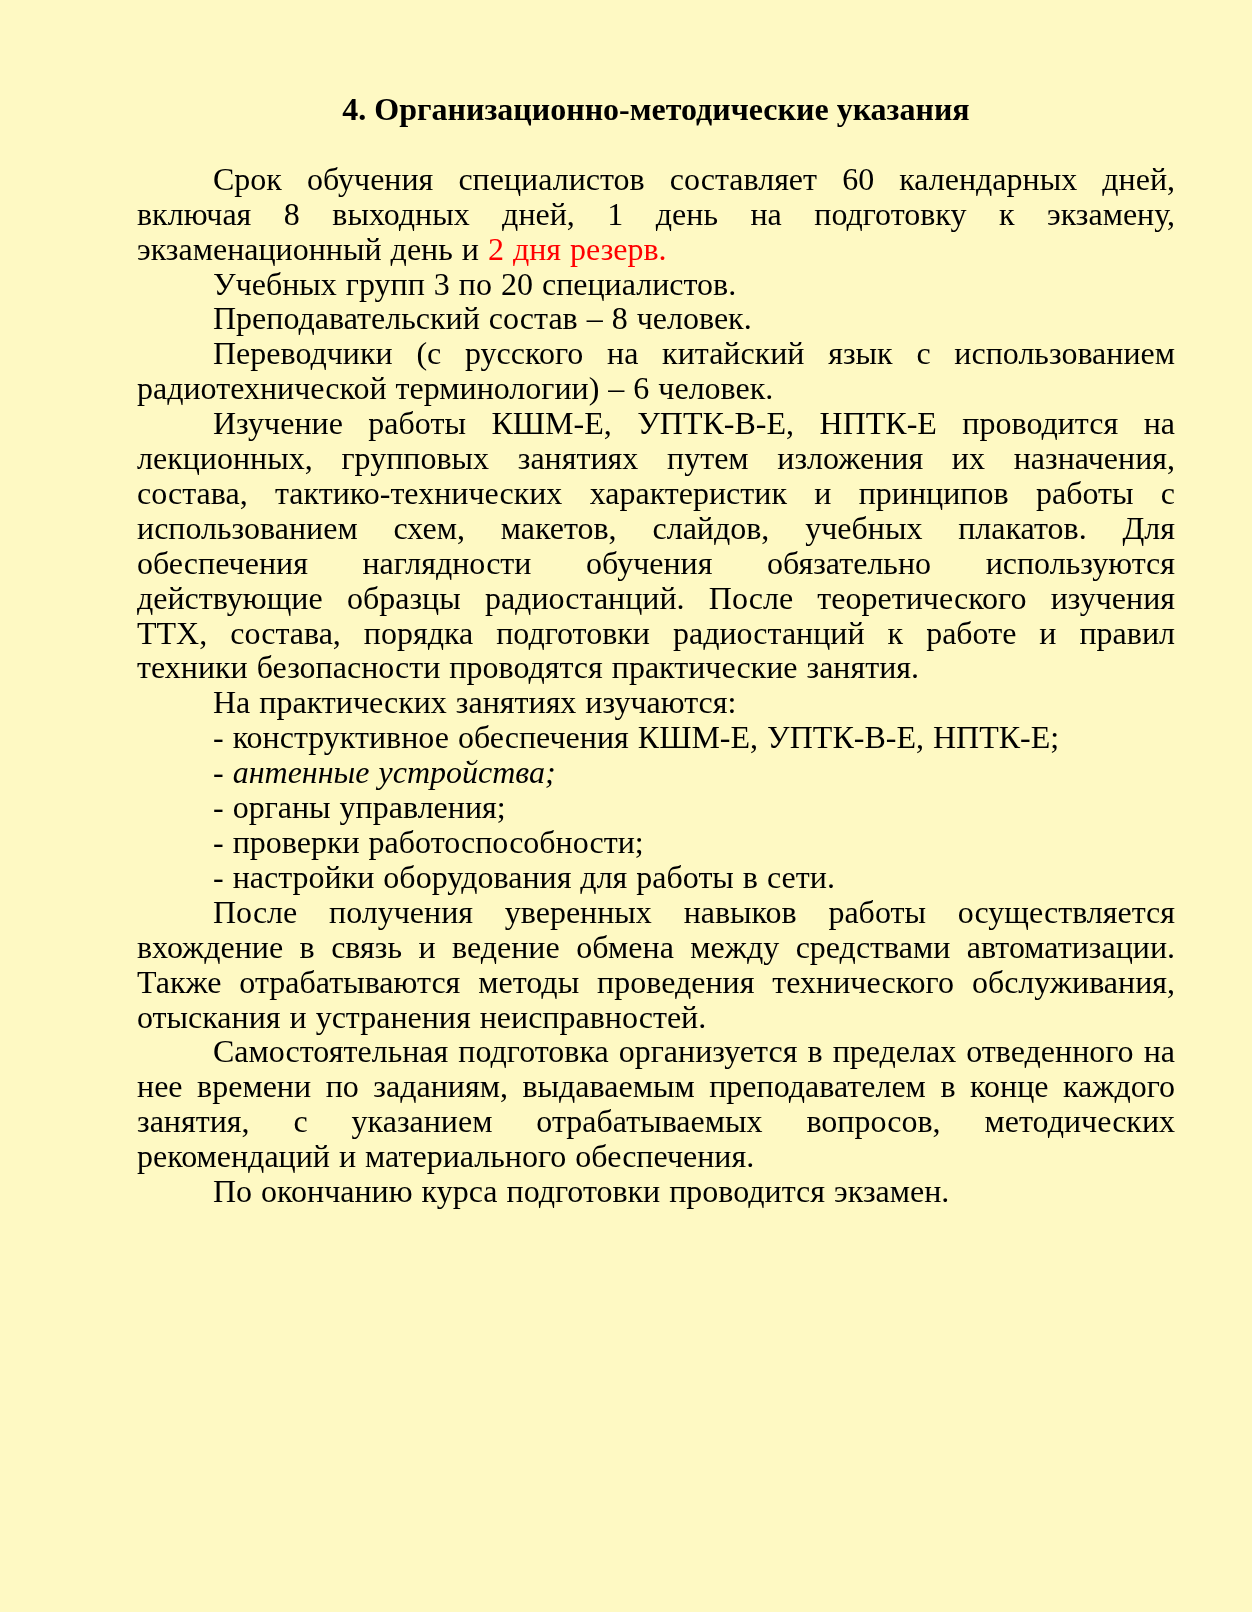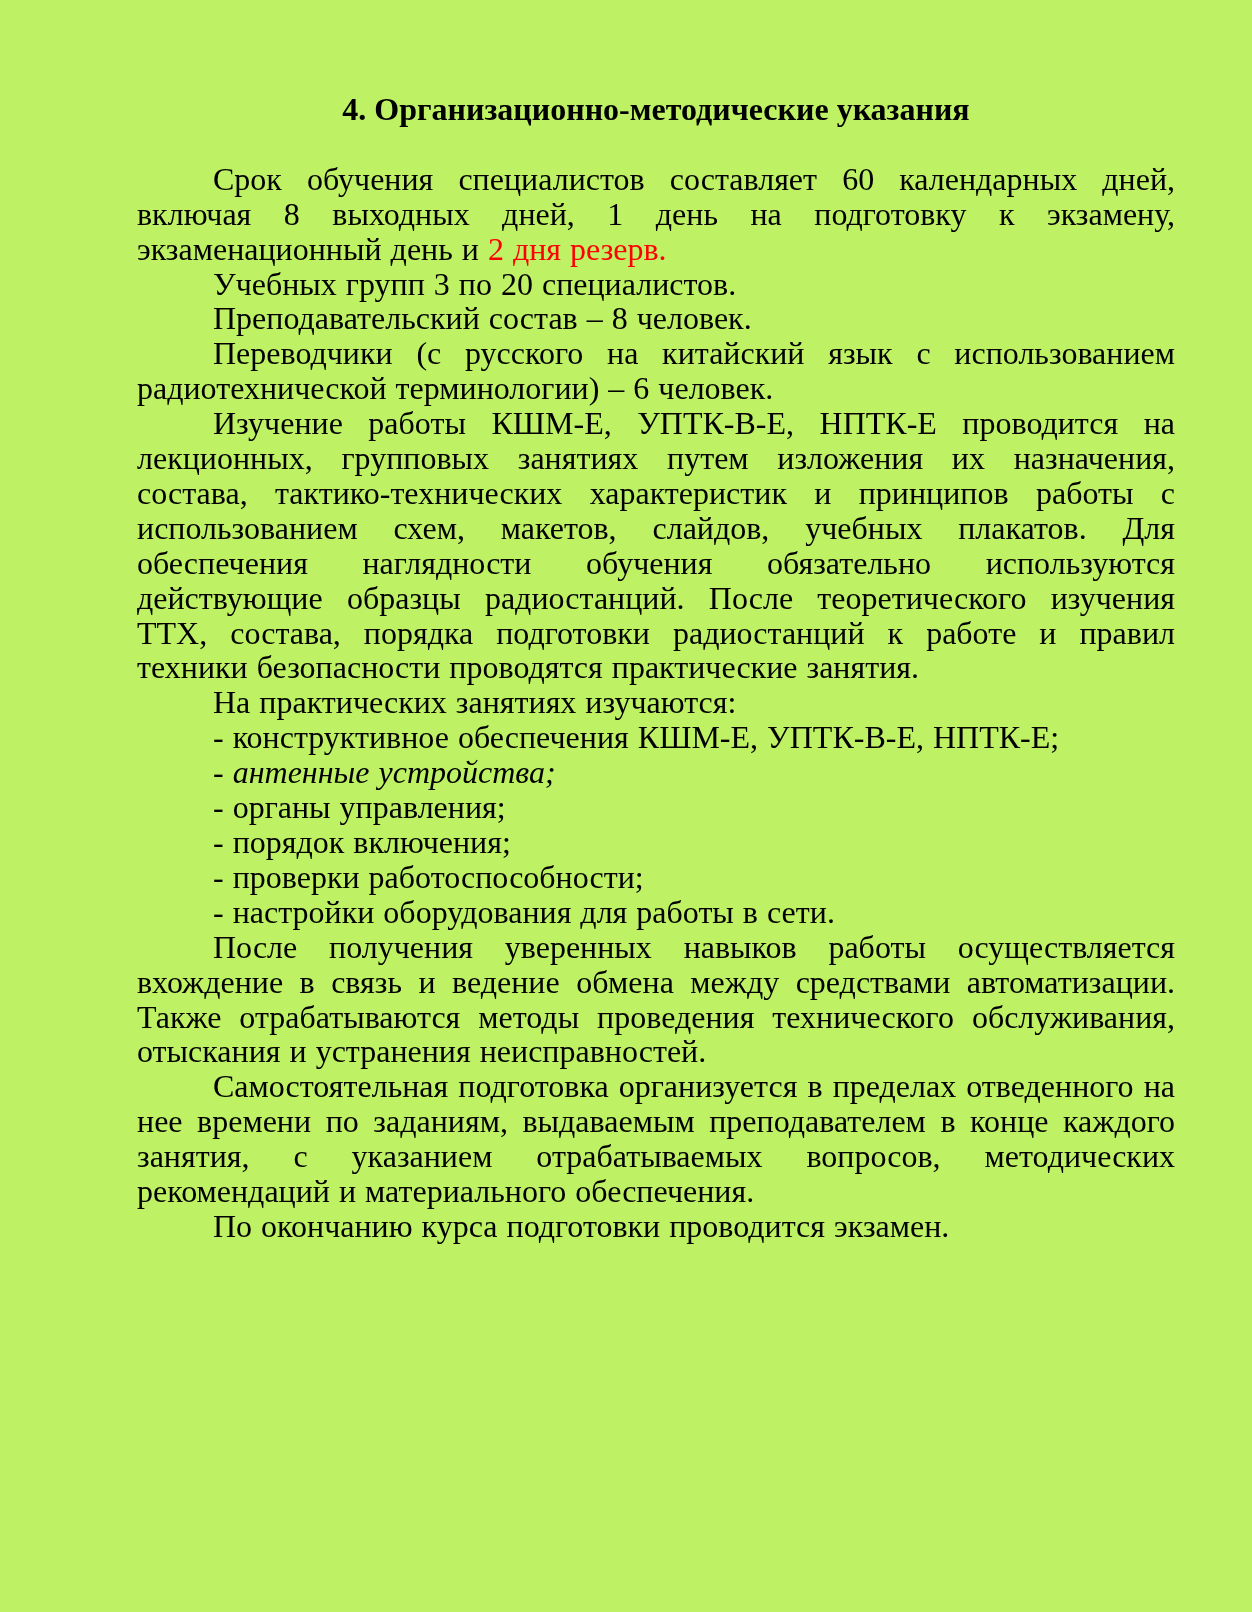--- a/index.html
+++ b/index.html
@@ -12,21 +12,21 @@
     background: #ffffff;
     position: relative;
     overflow: hidden;
   }
   .sheet {
     position: absolute;
     left: 0;
     top: 0;
     width: 1252px;
     height: 1612px;
-    background: #bef264;
+    background: #fef9c3;
   }
   .content {
     position: absolute;
     left: 137px;
     top: 92px;
     width: 1038px;
     font-family: "Liberation Serif", "DejaVu Serif", serif;
     font-size: 32px;
     line-height: 34.9px;
     color: #000000;
@@ -58,21 +58,20 @@
     <div id="doc-body">
         <p class="para justify"><span style="color: rgb(0, 0, 0);">Срок обучения специалистов составляет 60 календарных дней, включая 8 выходных дней, 1 день на подготовку к экзамену, экзаменационный день и </span><span style="color: rgb(255, 0, 0);">2 дня резерв.</span></p>
         <p class="para justify"><span style="color: rgb(0, 0, 0);">Учебных групп 3 по 20 специалистов.</span></p>
         <p class="para justify"><span style="color: rgb(0, 0, 0);">Преподавательский состав – 8 человек.</span></p>
         <p class="para justify"><span style="color: rgb(0, 0, 0);">Переводчики (с русского на китайский язык с использованием радиотехнической терминологии) – 6 человек.</span></p>
         <p class="para justify"><span style="color: rgb(0, 0, 0);">Изучение работы КШМ-Е, УПТК-В-Е, НПТК-Е проводится на лекционных, групповых занятиях путем изложения их назначения, состава, тактико-технических характеристик и принципов работы с использованием схем, макетов, слайдов, учебных плакатов. Для обеспечения наглядности обучения обязательно используются действующие образцы радиостанций. После теоретического изучения ТТХ, состава, порядка подготовки радиостанций к работе и правил техники безопасности проводятся практические занятия.</span></p>
         <p class="para justify"><span style="color: rgb(0, 0, 0);">На практических занятиях изучаются:</span></p>
         <p class="para left"><span style="color: rgb(0, 0, 0);">- конструктивное обеспечения КШМ-Е, УПТК-В-Е, НПТК-Е;</span></p>
         <p class="para left"><span style="color: rgb(0, 0, 0); font-style: italic;">- антенные устройства;</span></p>
         <p class="para left"><span style="color: rgb(0, 0, 0);">- органы управления;</span></p>
-        <p class="para left"><span style="color: rgb(0, 0, 0);">- порядок включения;</span></p>
         <p class="para left"><span style="color: rgb(0, 0, 0);">- проверки работоспособности;</span></p>
         <p class="para left"><span style="color: rgb(0, 0, 0);">- настройки оборудования для работы в сети.</span></p>
         <p class="para justify"><span style="color: rgb(0, 0, 0);">После получения уверенных навыков работы осуществляется вхождение в связь и ведение обмена между средствами автоматизации. Также отрабатываются методы проведения технического обслуживания, отыскания и устранения неисправностей.</span></p>
         <p class="para justify"><span style="color: rgb(0, 0, 0);">Самостоятельная подготовка организуется в пределах отведенного на нее времени по заданиям, выдаваемым преподавателем в конце каждого занятия, с указанием отрабатываемых вопросов, методических рекомендаций и материального обеспечения.</span></p>
         <p class="para justify"><span style="color: rgb(0, 0, 0);">По окончанию курса подготовки проводится экзамен.</span></p>
       </div>
   </div>
 </div>
 
 </body></html>

